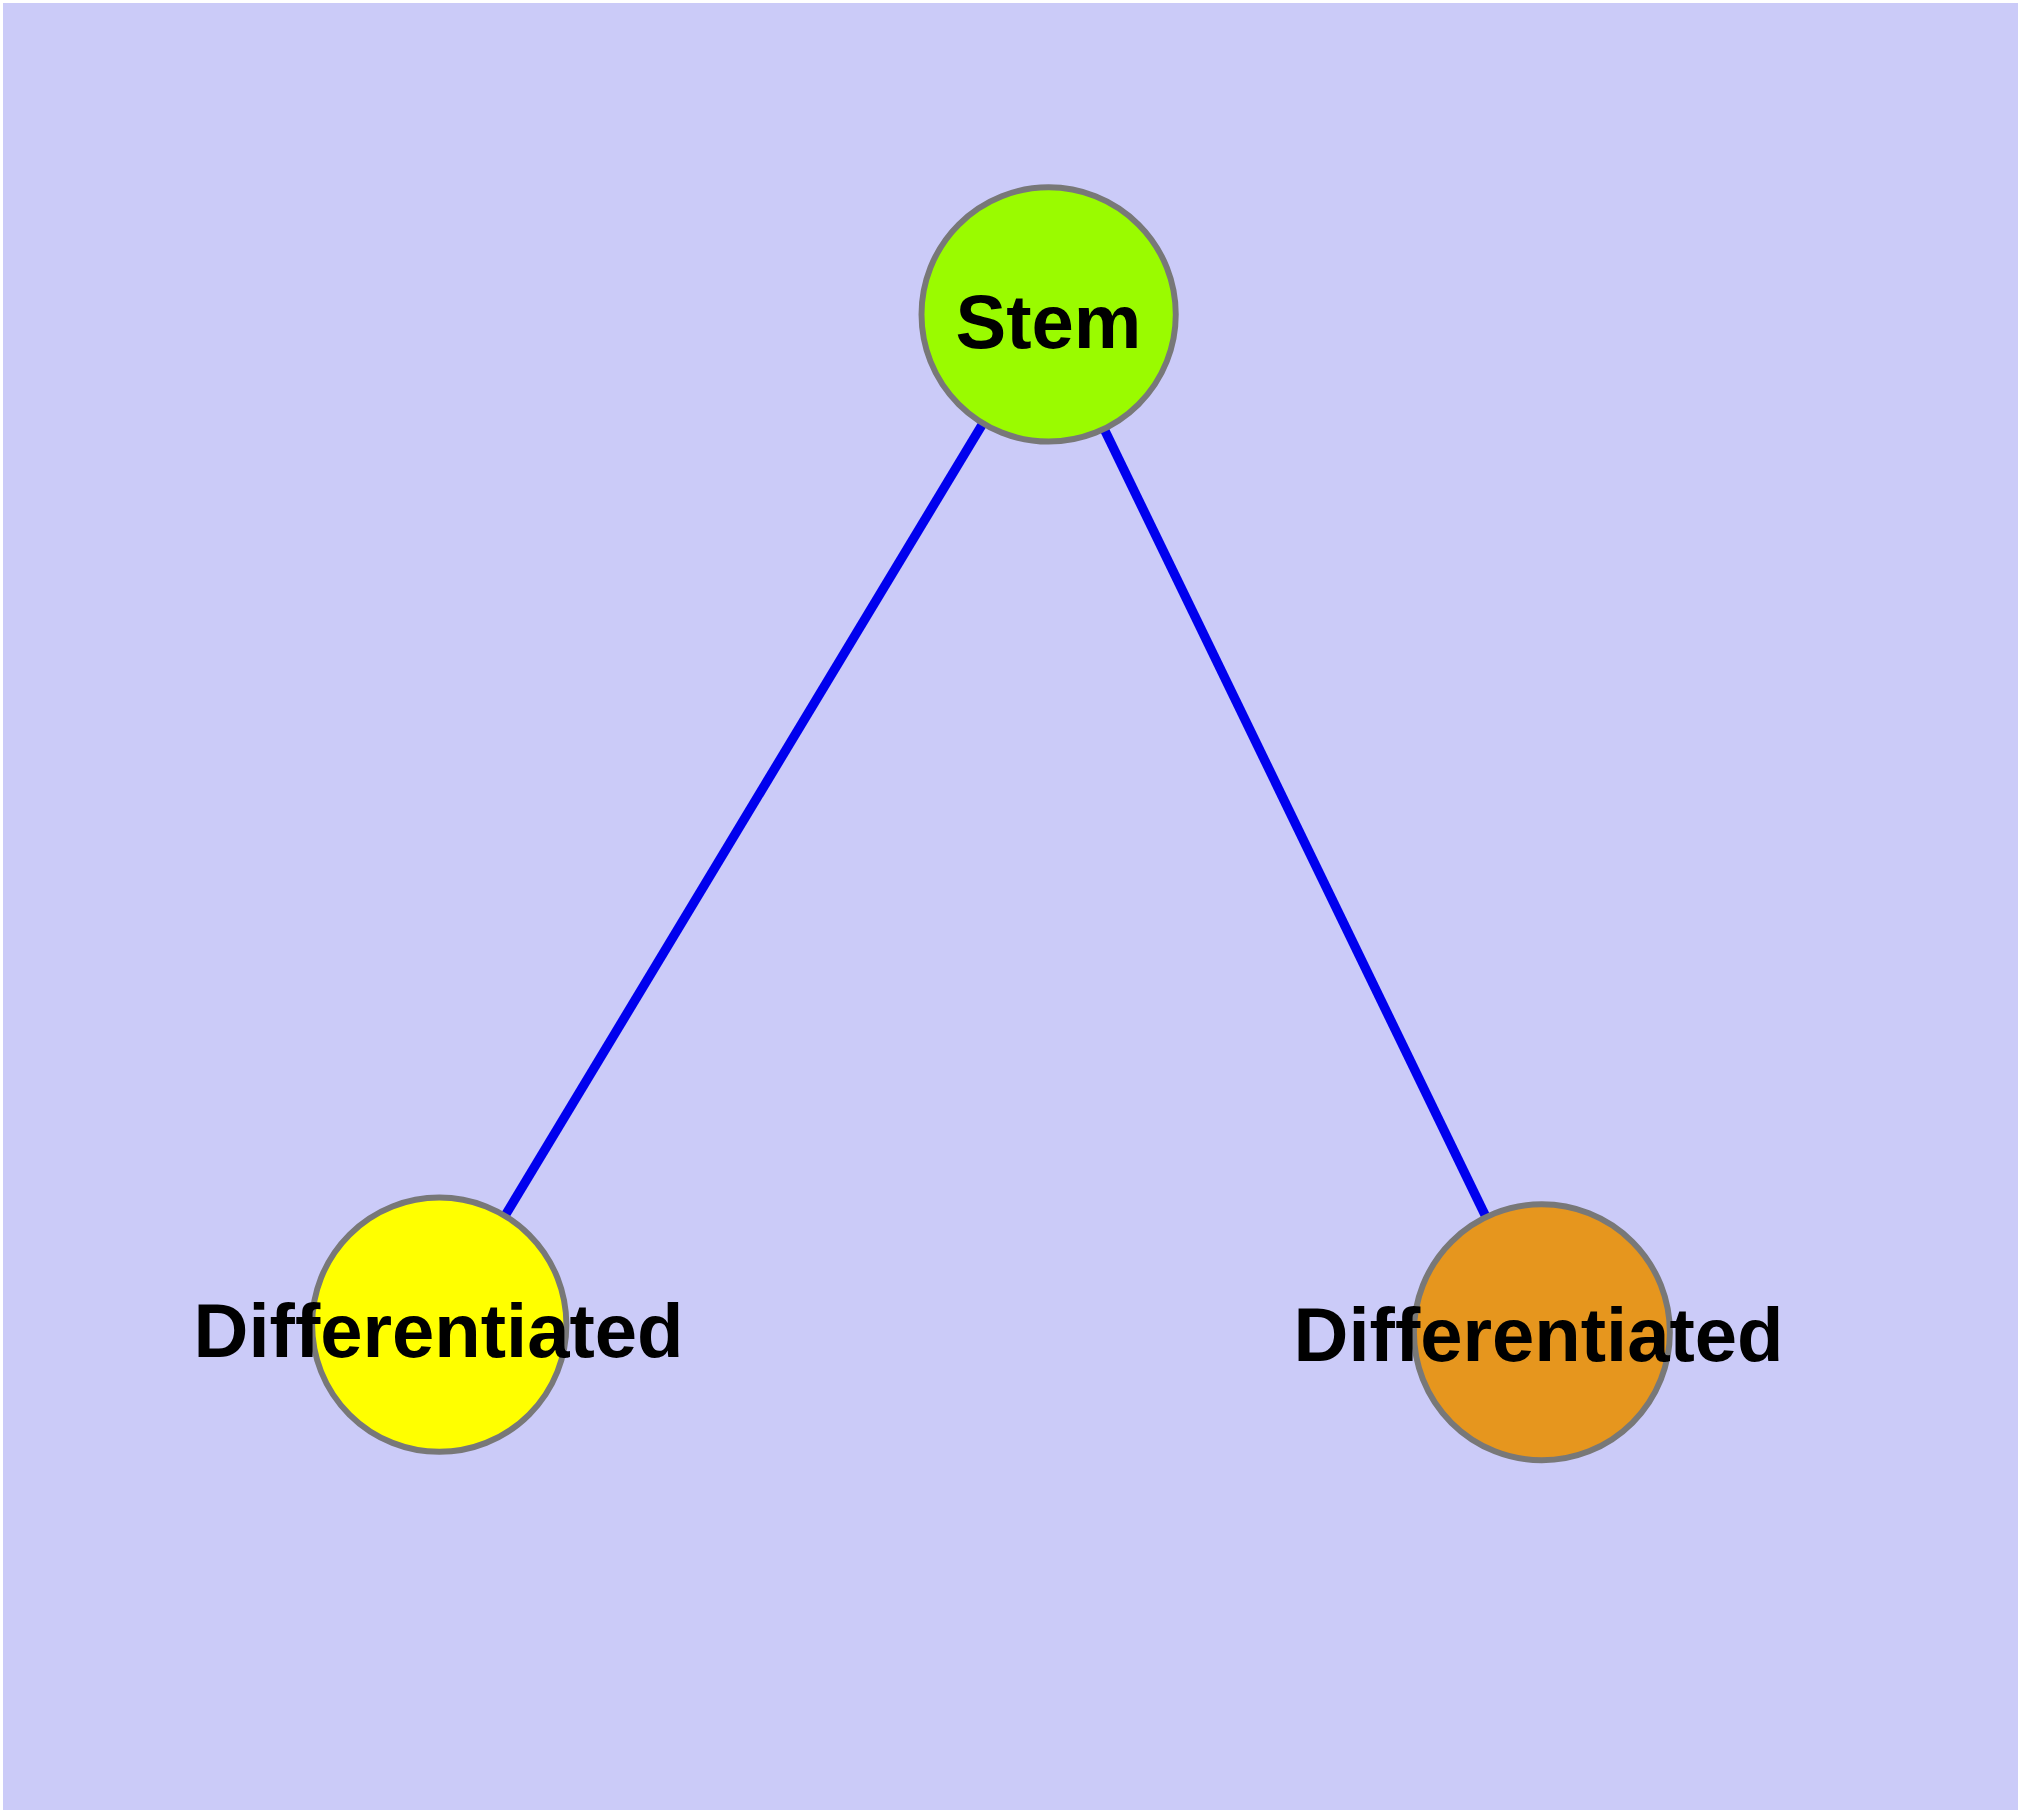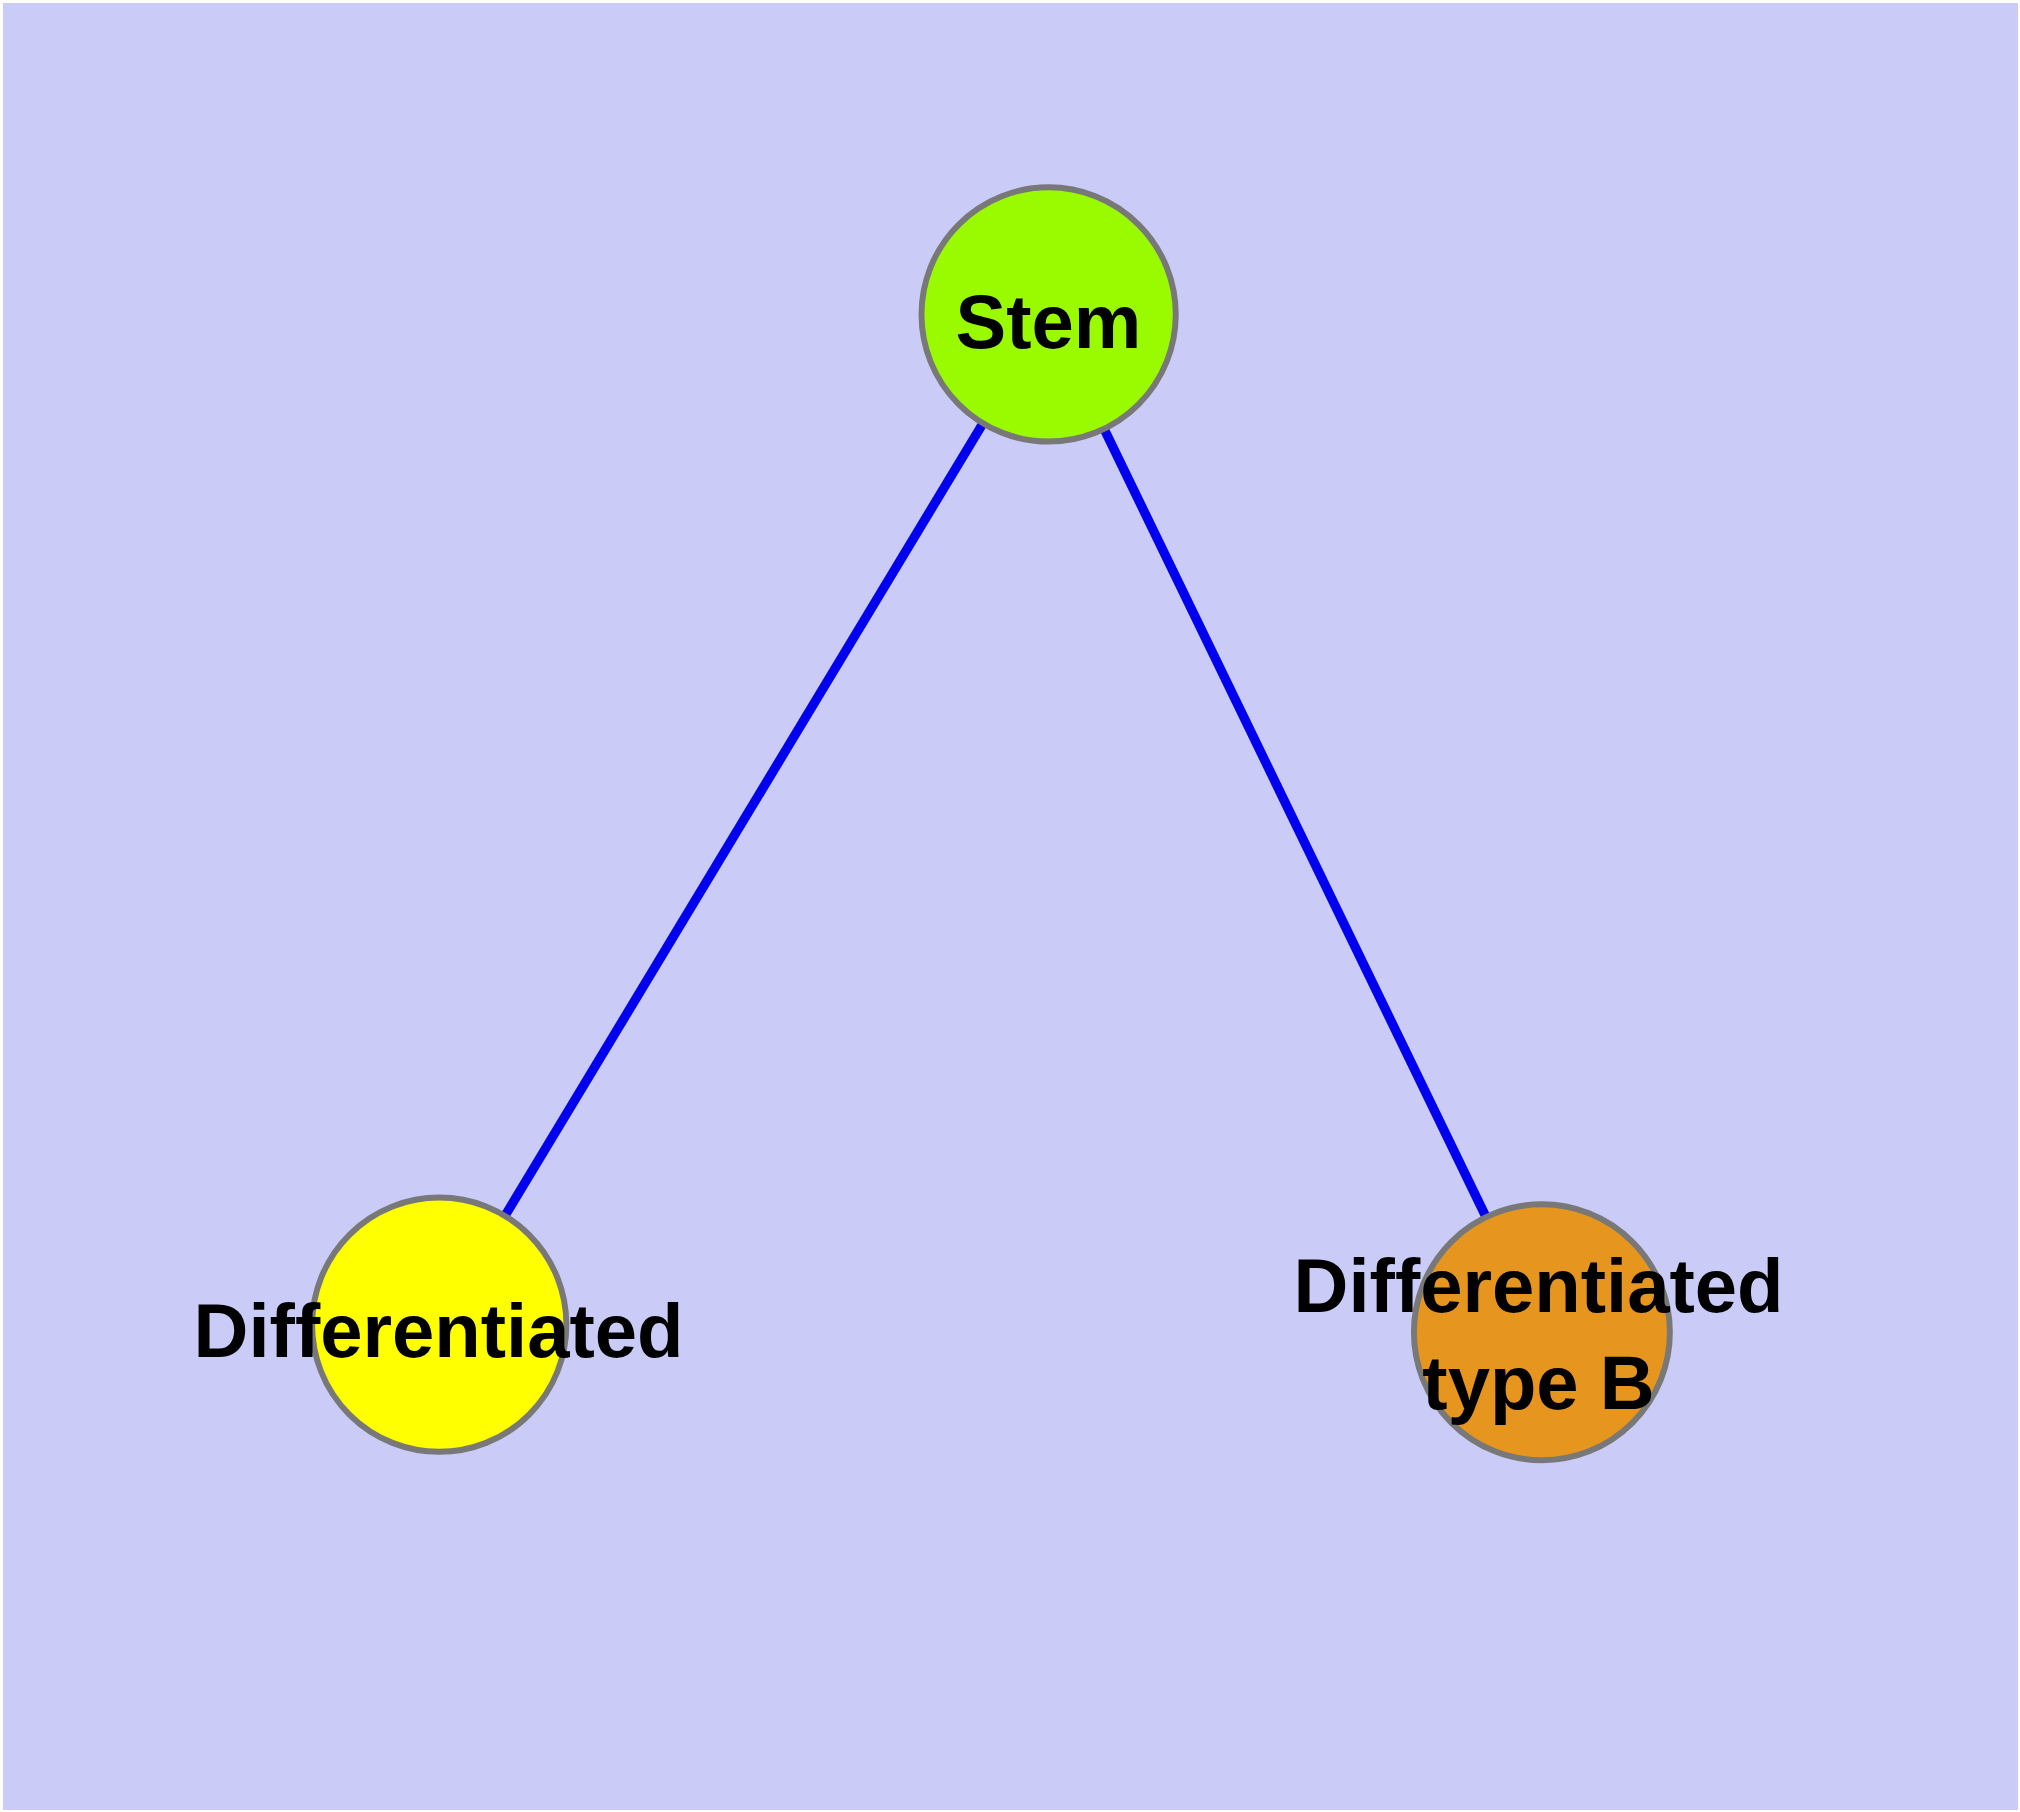--- a/index.html
+++ b/index.html
@@ -62,16 +62,15 @@
   </svg>
 
   <div class="label label-stem">Stem</div>
 
   <div class="label label-type-a">
     <div>Differentiated</div>
   </div>
 
   <div class="label label-type-b">
     <div>Differentiated</div>
-    <div>type B</div>
   </div>
 </div>
 
 
 </body></html>

